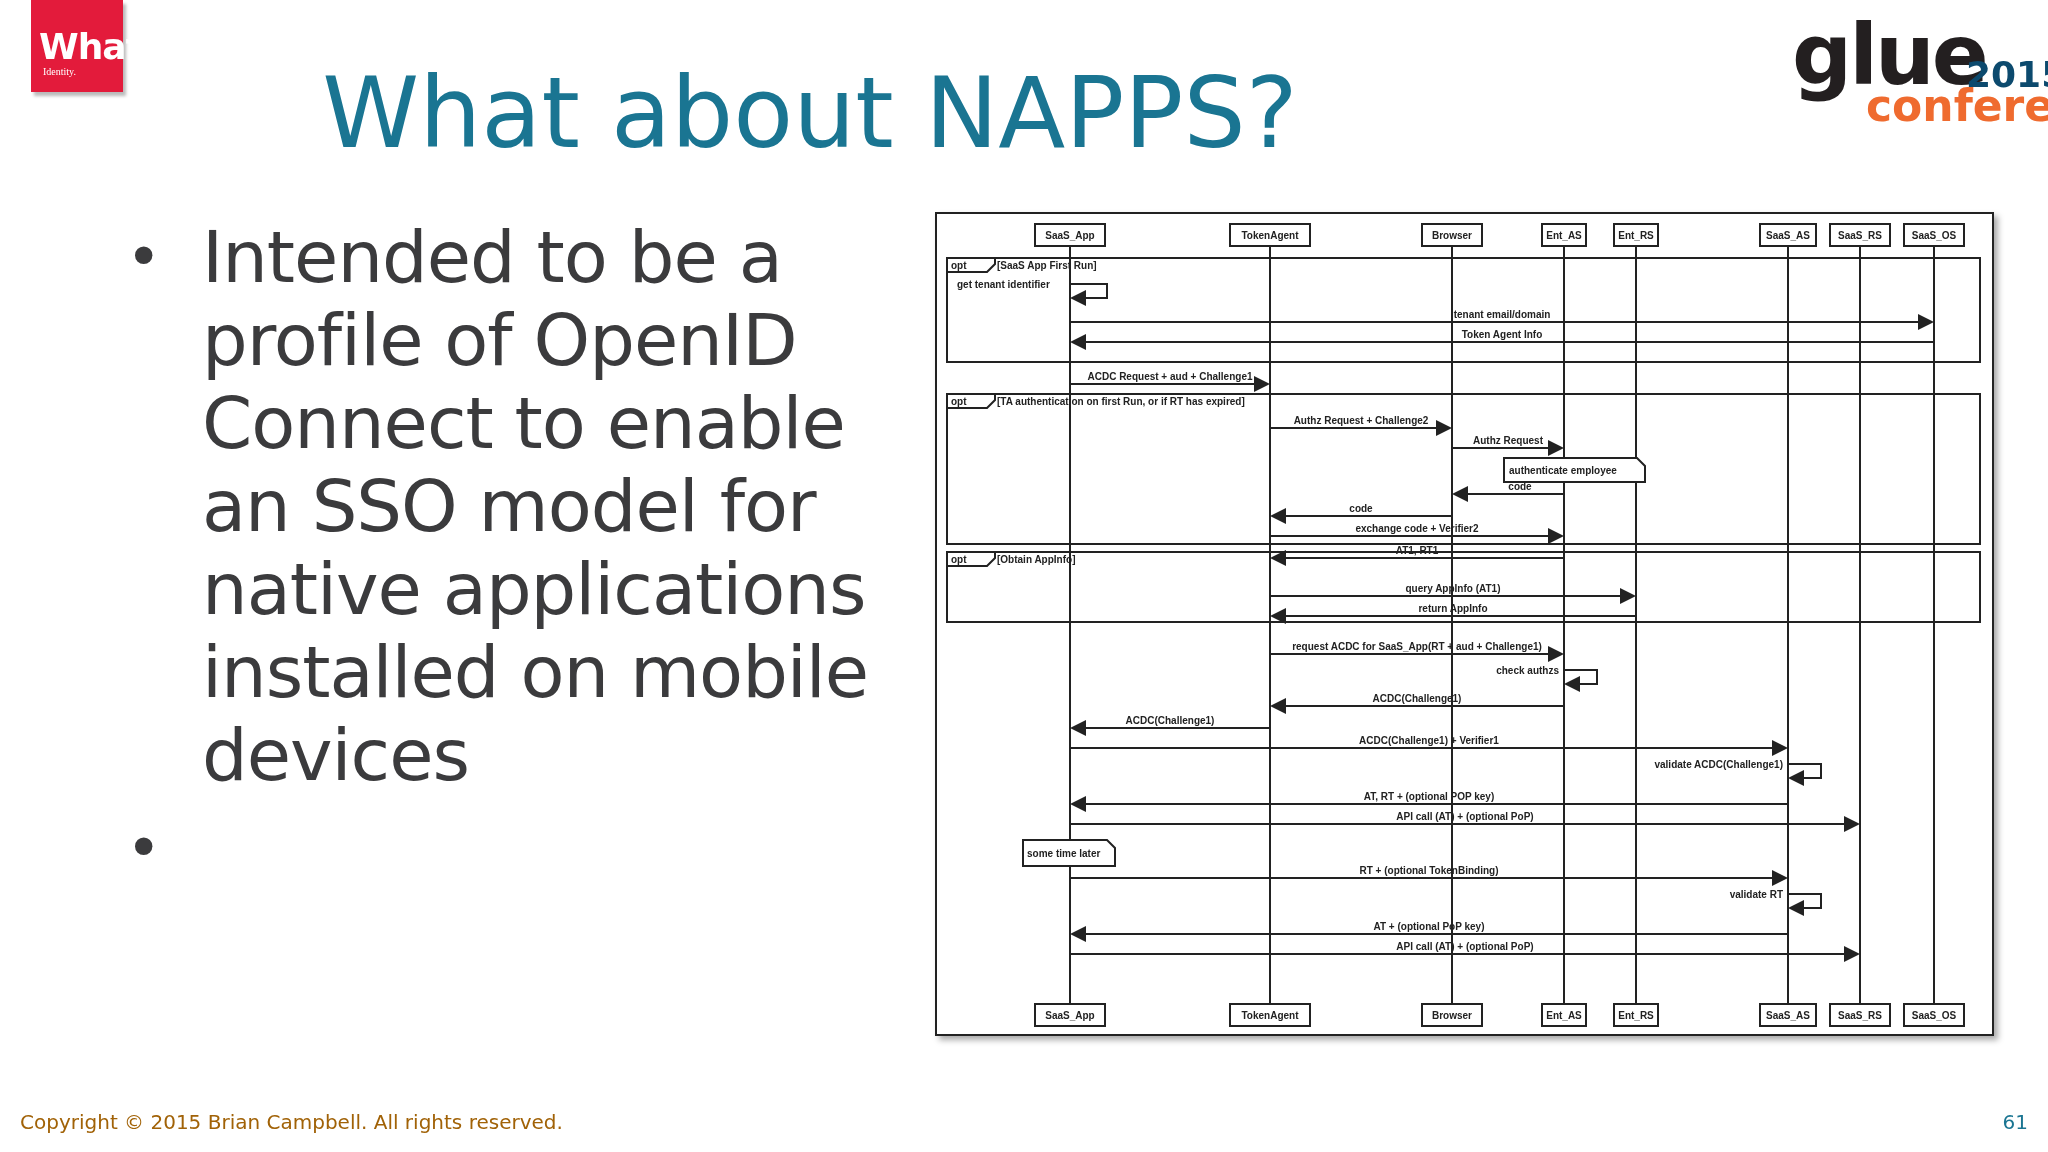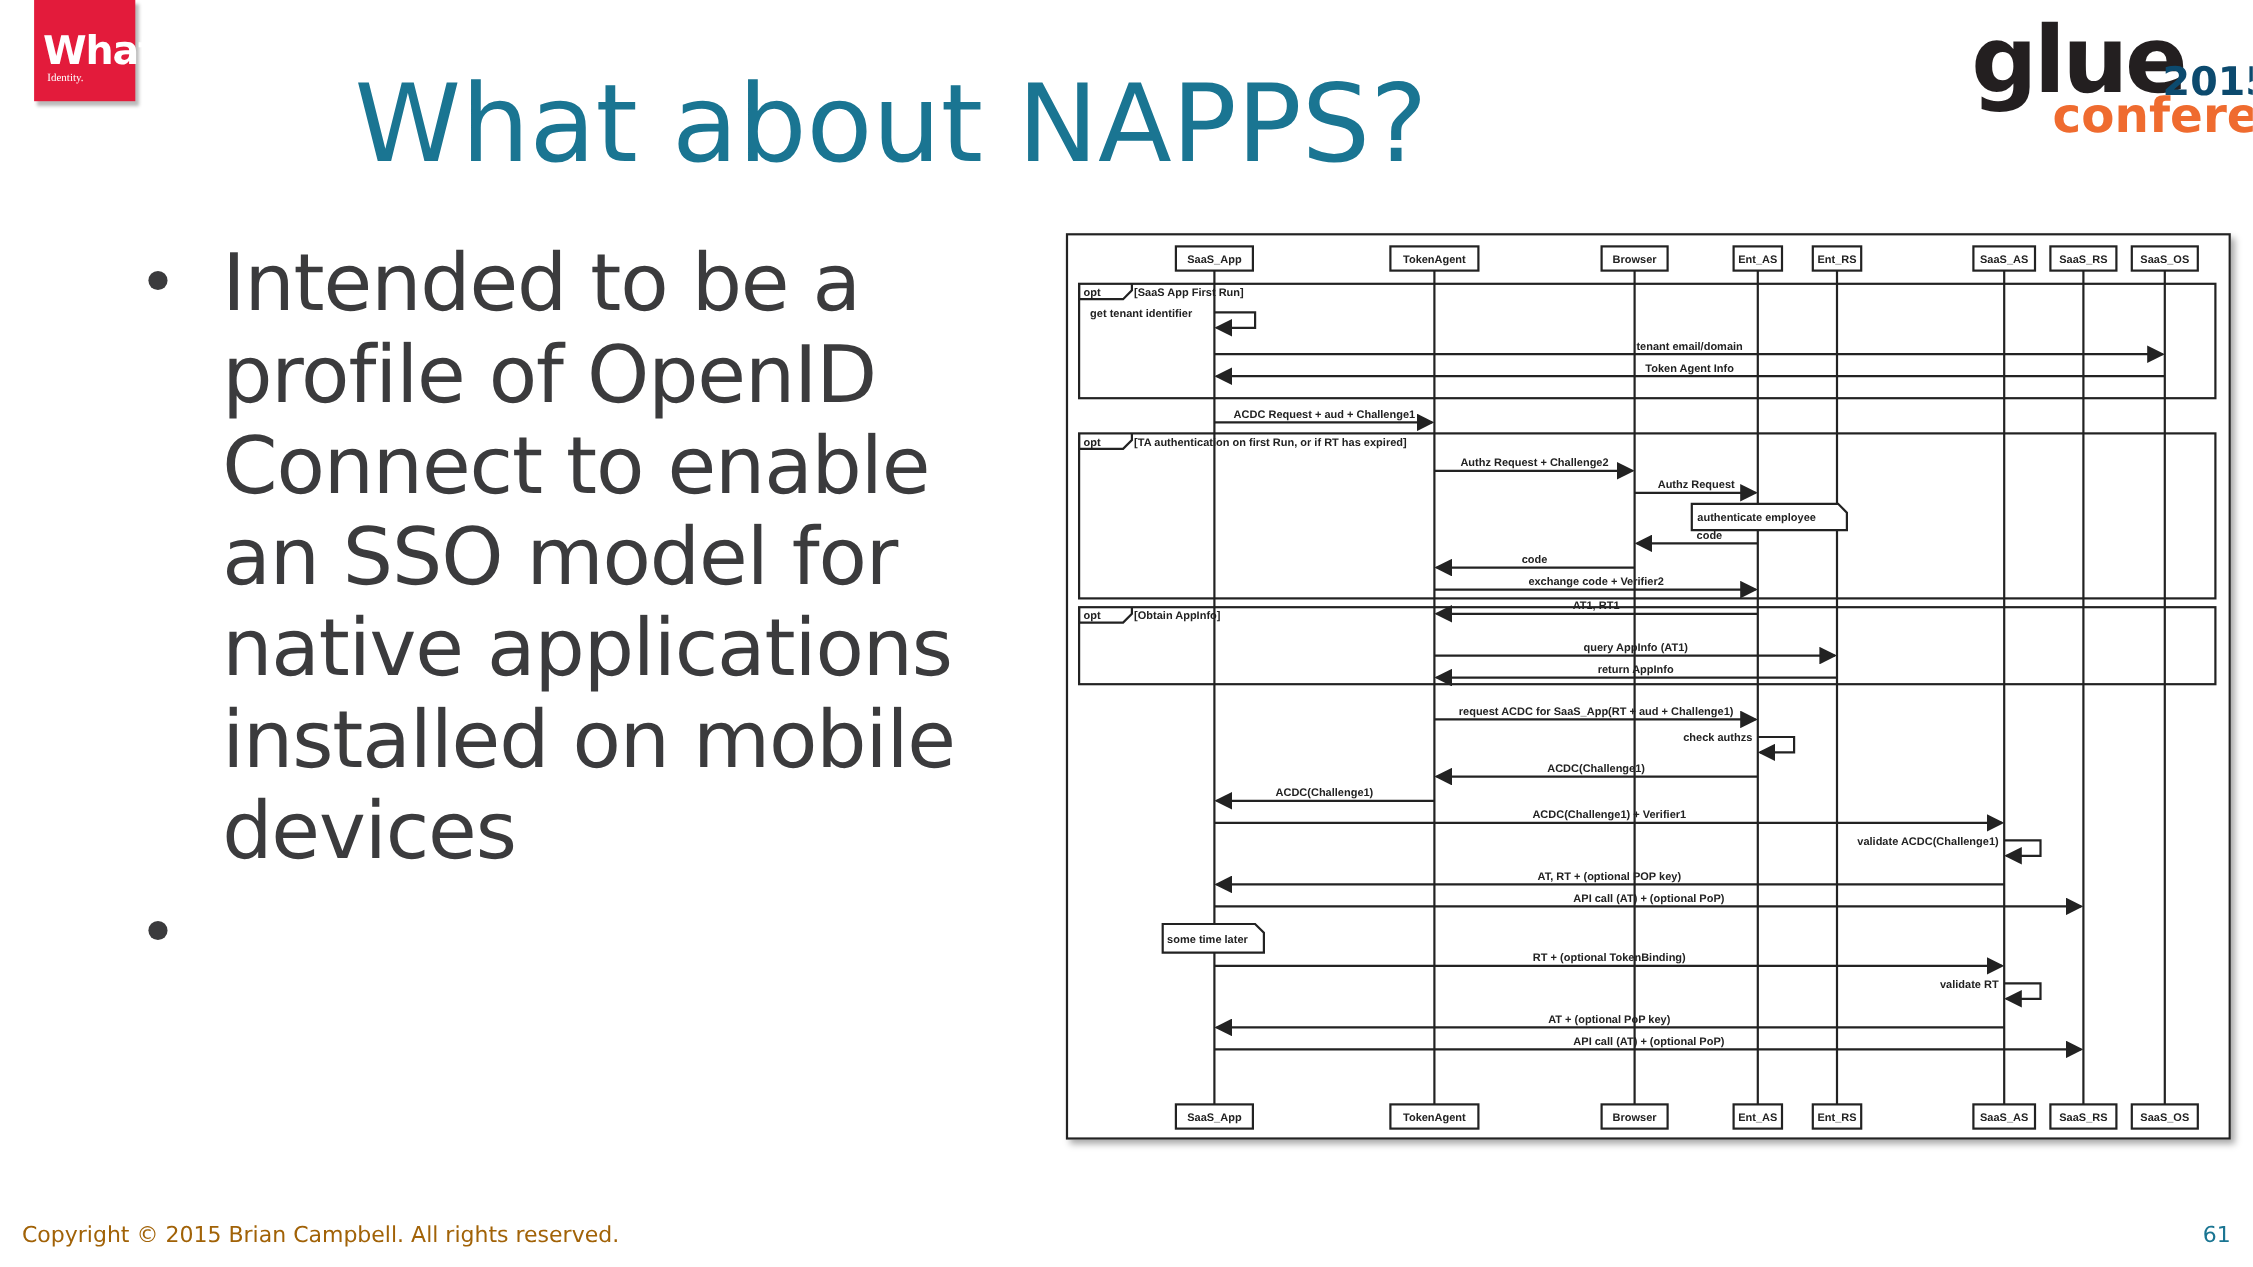--- a/index.html
+++ b/index.html
@@ -11,21 +11,21 @@
   .glue-logo .glue{position:absolute;left:0;top:-12px;font-size:84px;font-weight:bold;color:#231f20;font-family:"DejaVu Sans",sans-serif;letter-spacing:-3px;}
   .glue-logo .year{position:absolute;left:174px;top:36px;font-size:36px;font-weight:bold;color:#0c4a6e;font-family:"DejaVu Sans",sans-serif;}
   .glue-logo .conf{position:absolute;left:54px;top:62px;font-size:44px;font-weight:bold;color:#ef6b2f;font-family:"DejaVu Sans",sans-serif;margin-left:20px;}
   .title{position:absolute;left:0;width:1620px;top:58px;text-align:center;font-size:98px;color:#1a7592;font-family:"DejaVu Sans",sans-serif;line-height:110px;}
   .bullets{position:absolute;left:120px;top:216px;width:760px;color:#3b3b3d;font-size:72px;line-height:83px;font-family:"DejaVu Sans",sans-serif;}
   .bullet{position:relative;padding-left:82px;margin-bottom:0;}
   .bullet .dot{position:absolute;left:6px;top:0;font-size:60px;}
   .bullet .txt{display:block;letter-spacing:-1px;}
   .footer-left{position:absolute;left:20px;top:1110px;font-size:20px;color:#a16207;font-family:"DejaVu Sans",sans-serif;}
   .footer-right{position:absolute;right:20px;top:1110px;font-size:20px;color:#1a7592;font-family:"DejaVu Sans",sans-serif;margin-left:40px;}
-  .diagram{position:absolute;left:969px;top:212px;width:1055px;height:820px;border:2px solid #222;background:#fff;box-shadow:4px 4px 6px #aaa;text-align:right;}
+  .diagram{position:absolute;left:935px;top:212px;width:1055px;height:820px;border:2px solid #222;background:#fff;box-shadow:4px 4px 6px #aaa;text-align:right;}
   .diagram svg{position:absolute;left:0;top:0;}
   .diagram text{font-family:"Liberation Sans",sans-serif;font-size:10px;font-weight:bold;fill:#222;}
 </style>
 </head>
 <body>
 
 <div class="ping-logo">
   <span class="p1">What</span>
   <span class="p2">Identity.</span>
 </div>

